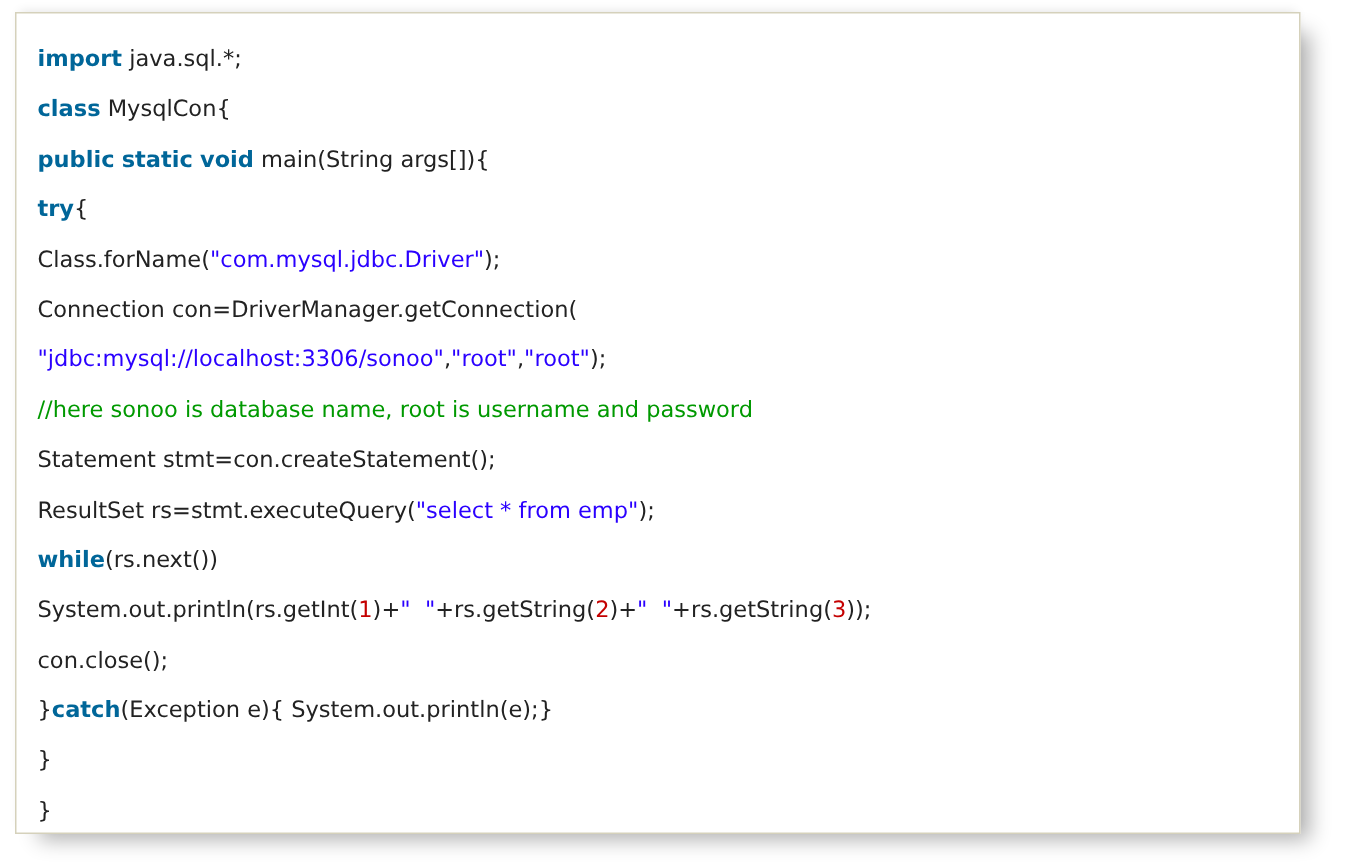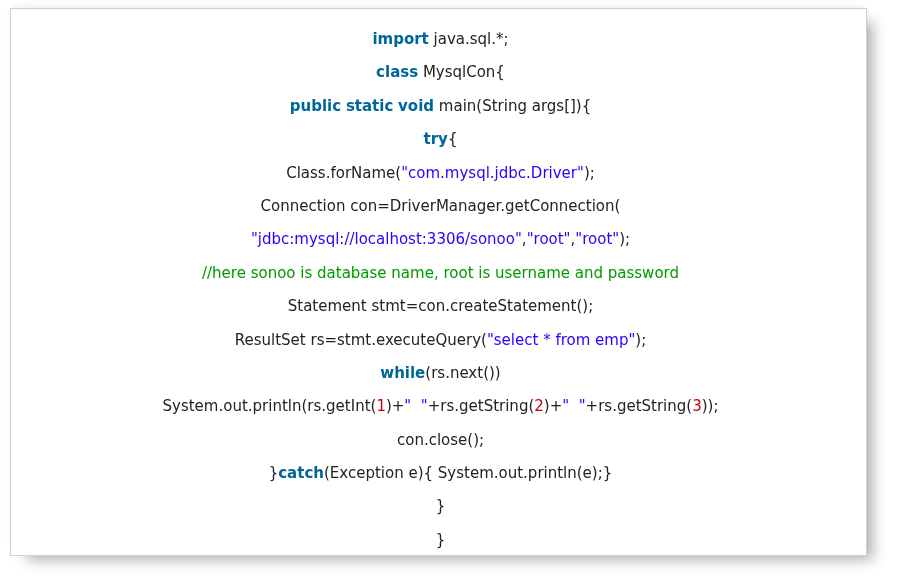--- a/index.html
+++ b/index.html
@@ -19,21 +19,20 @@
     left: 10px;
     top: 8px;
     width: 857px;
     height: 548px;
     box-sizing: border-box;
     background: #ffffff;
     border: 1px solid #d5d1bb;
     box-shadow:
       11px 9px 13px -5px rgba(0,0,0,0.30),
       0 -3px 7px -3px rgba(0,0,0,0.12);
-    text-align: center;
   }
   .code-listing {
     margin: 0;
     padding: 14px 10px 0 14px;
     font-family: "DejaVu Sans", "Liberation Sans", sans-serif;
     font-size: 15px;
     line-height: 33.4px;
     white-space: pre;
     overflow: hidden;
   }

